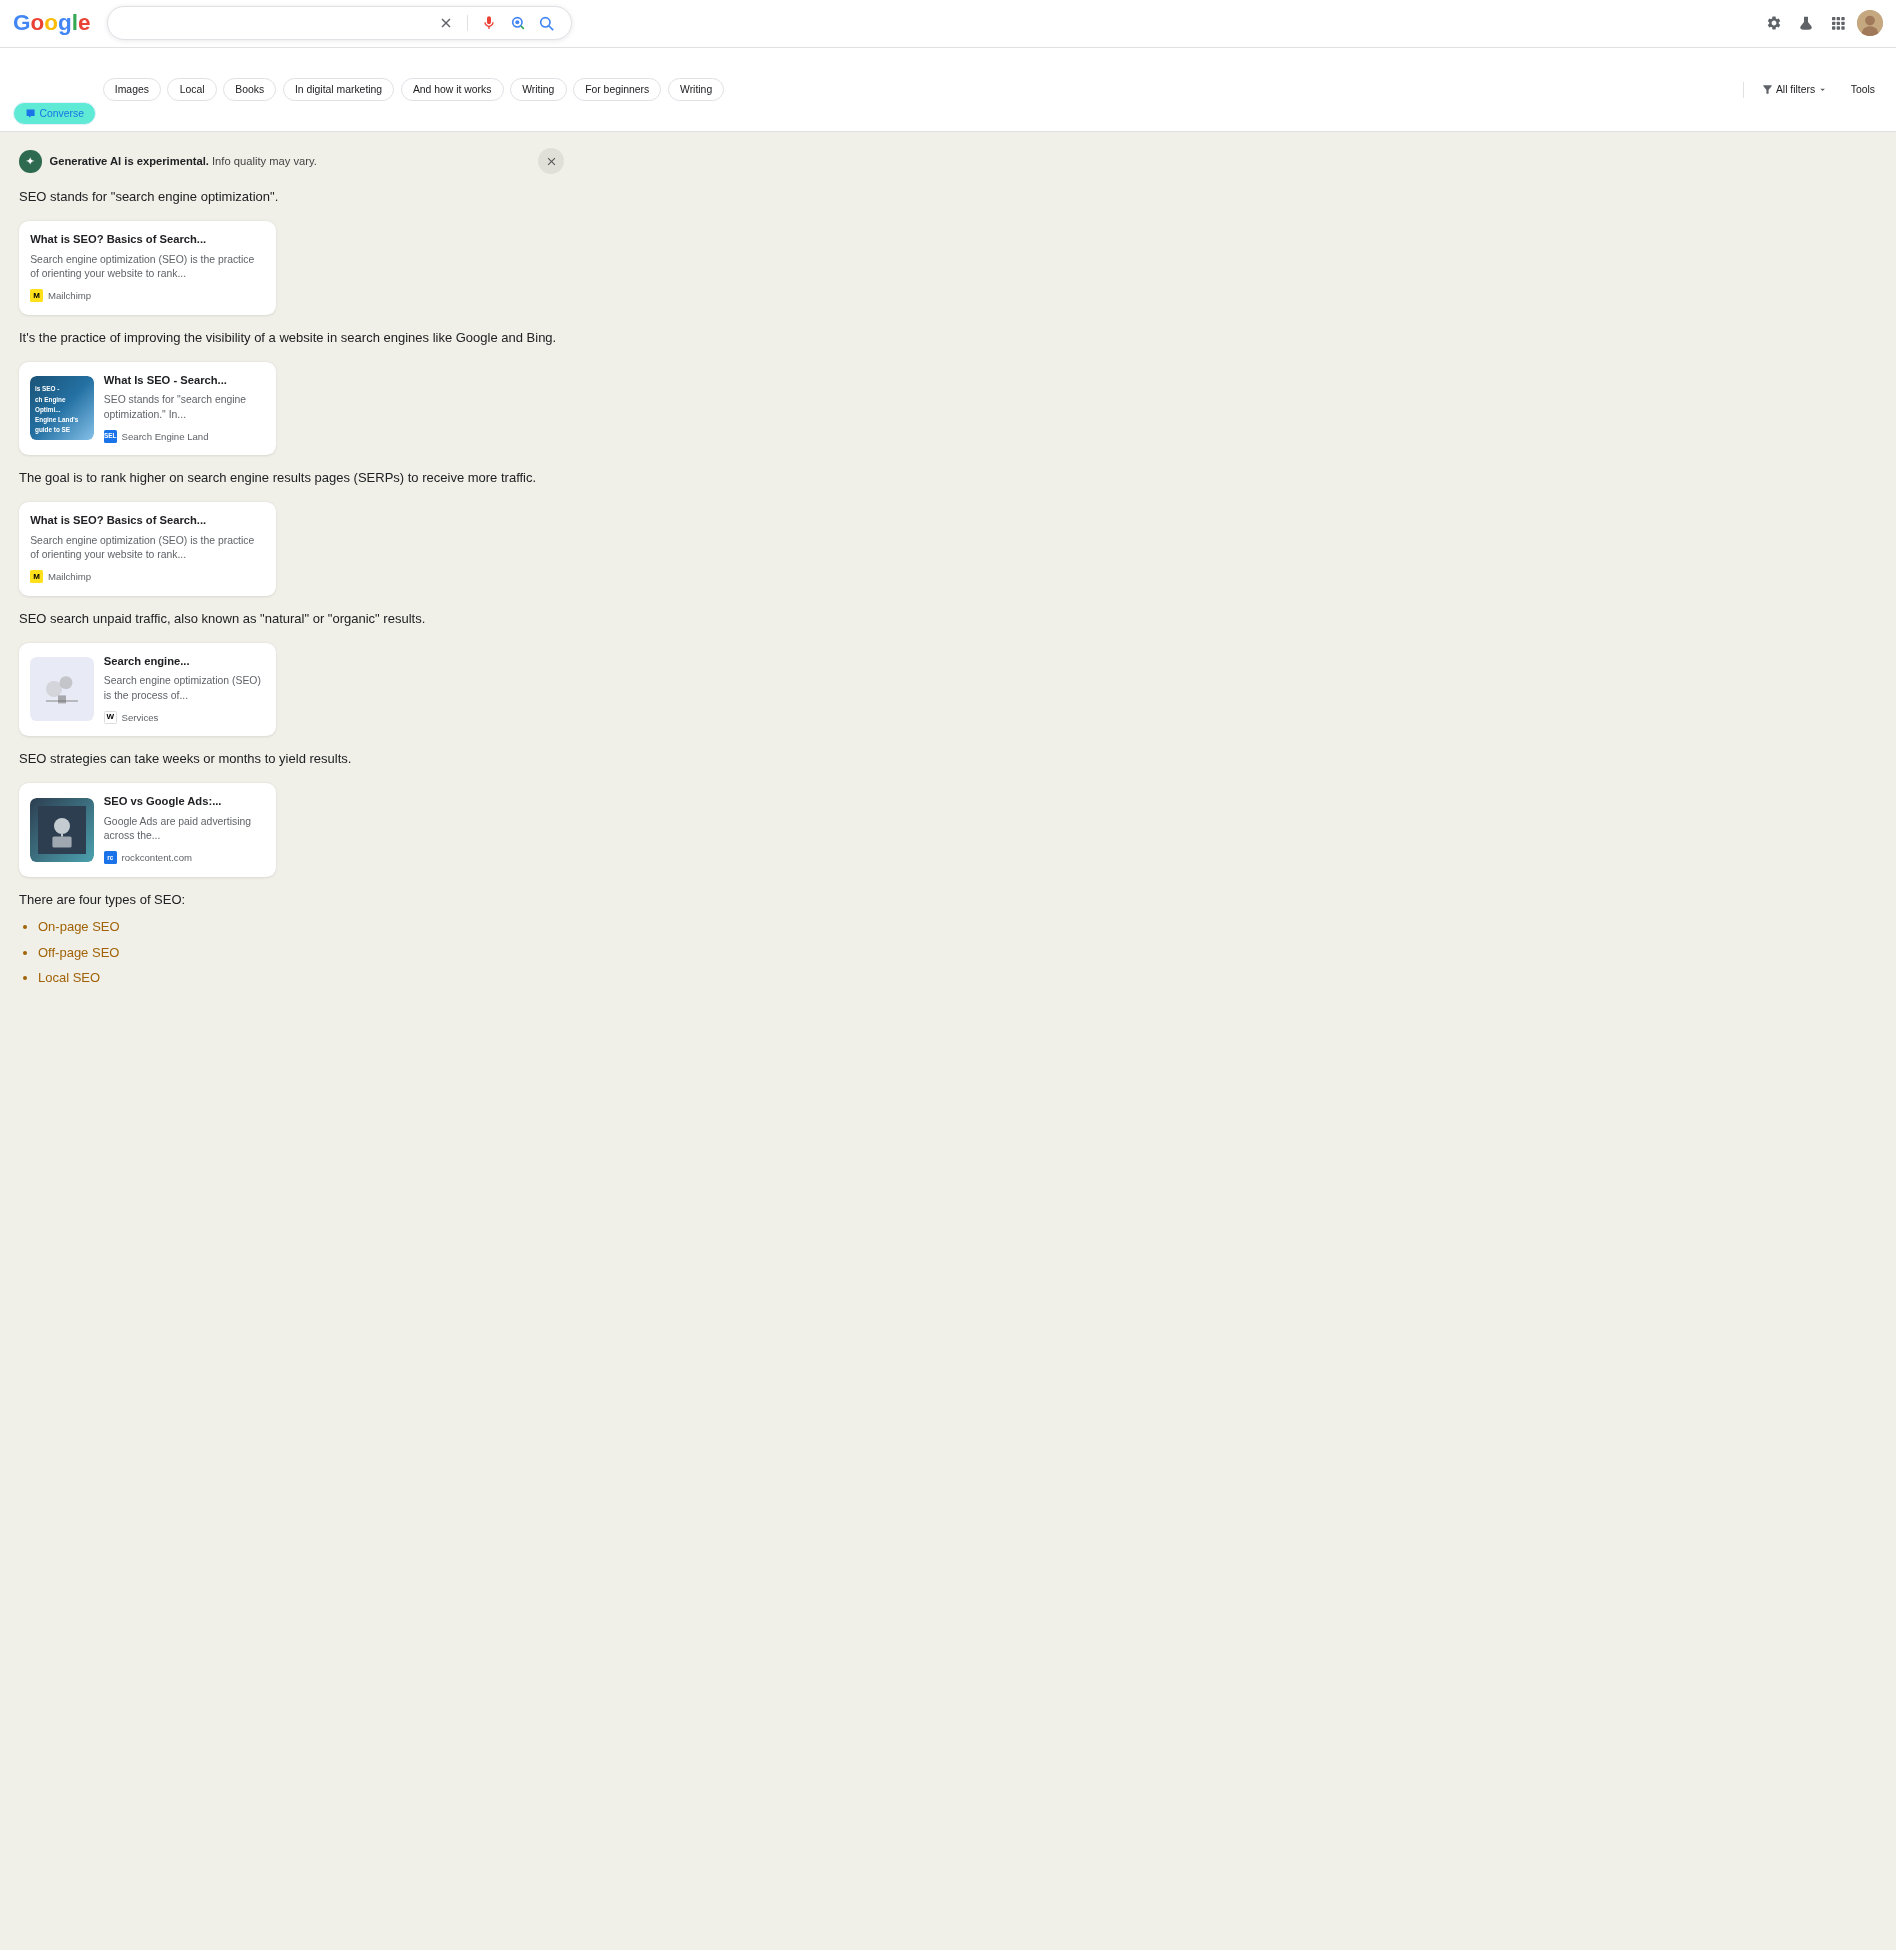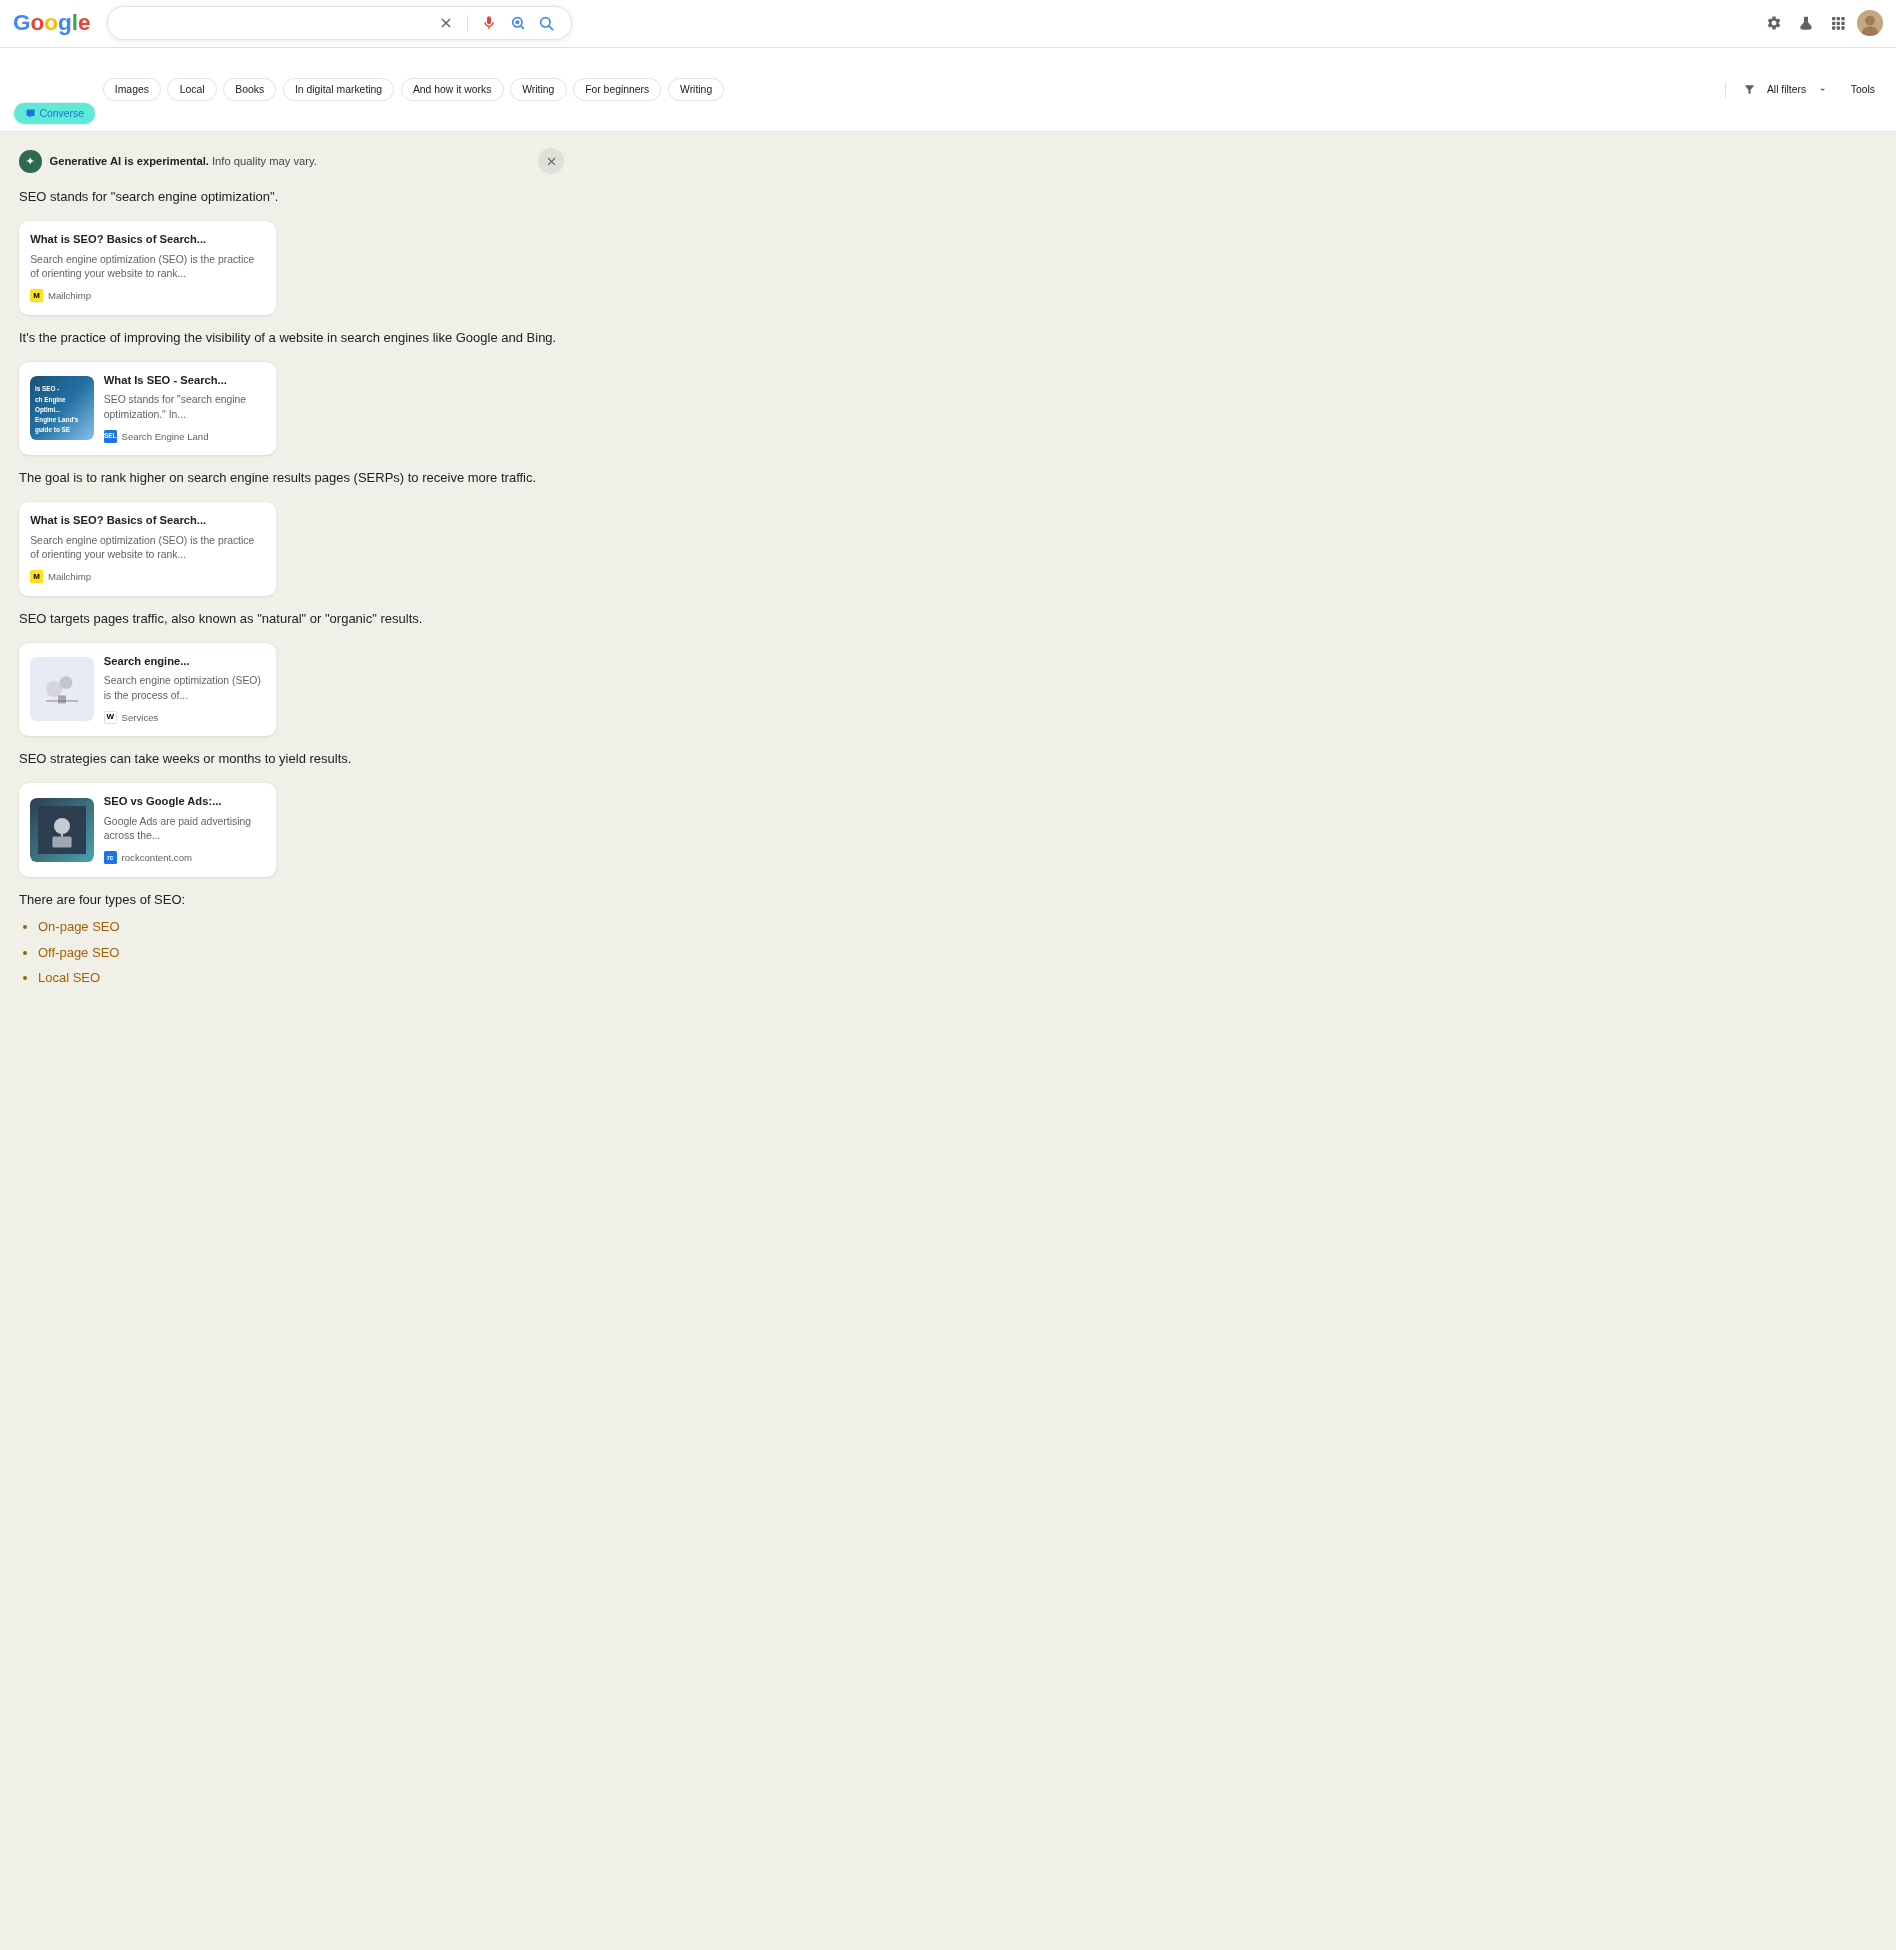--- a/index.html
+++ b/index.html
@@ -135,21 +135,21 @@
 
     .filter-right {
       margin-left: auto;
       display: flex;
       align-items: center;
       gap: 6.4px;
     }
     .all-filters-btn {
       display: flex;
       align-items: center;
-      gap: 11px;
+      gap: 2px;
       padding: 4.8px 8px;
       background: none;
       border: none;
       cursor: pointer;
       font-size: 10.4px;
       color: #202124;
       border-radius: 3.2px;
     }
 
     .tools-btn {
@@ -564,21 +564,21 @@
           <div class="source-card-desc">Search engine optimization (SEO) is the practice of orienting your website to rank...</div>
           <div class="source-card-meta">
             <span class="favicon favicon-mailchimp">M</span>
             <span>Mailchimp</span>
           </div>
         </div>
       </div>
     </div>
 
     <div class="ai-content">
-      <p class="ai-text-block">SEO targets pages traffic, also known as "natural" or "organic" results.</p>
+      <p class="ai-text-block">SEO search unpaid traffic, also known as "natural" or "organic" results.</p>
       <div class="source-card">
         <div class="source-card-image">
           <div class="wiki-image">
             <svg width="48" height="48" viewBox="0 0 60 60">
 
               <rect width="60" height="60" fill="#e8eaf6"></rect>
               <circle cx="20" cy="30" r="10" fill="#c0c0c0" opacity="0.5"></circle>
               <circle cx="35" cy="22" r="8" fill="#a0a0a0" opacity="0.5"></circle>
               <line x1="10" y1="45" x2="50" y2="45" stroke="#888" stroke-width="1.5"></line>
               <rect x="25" y="38" width="10" height="10" fill="#666" opacity="0.5"></rect>

